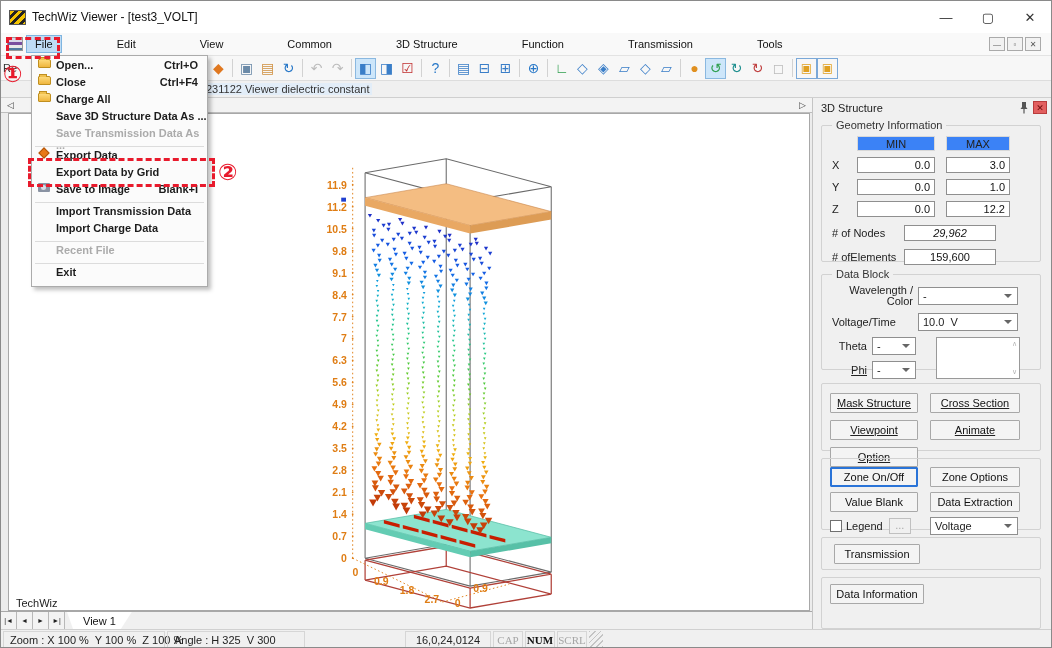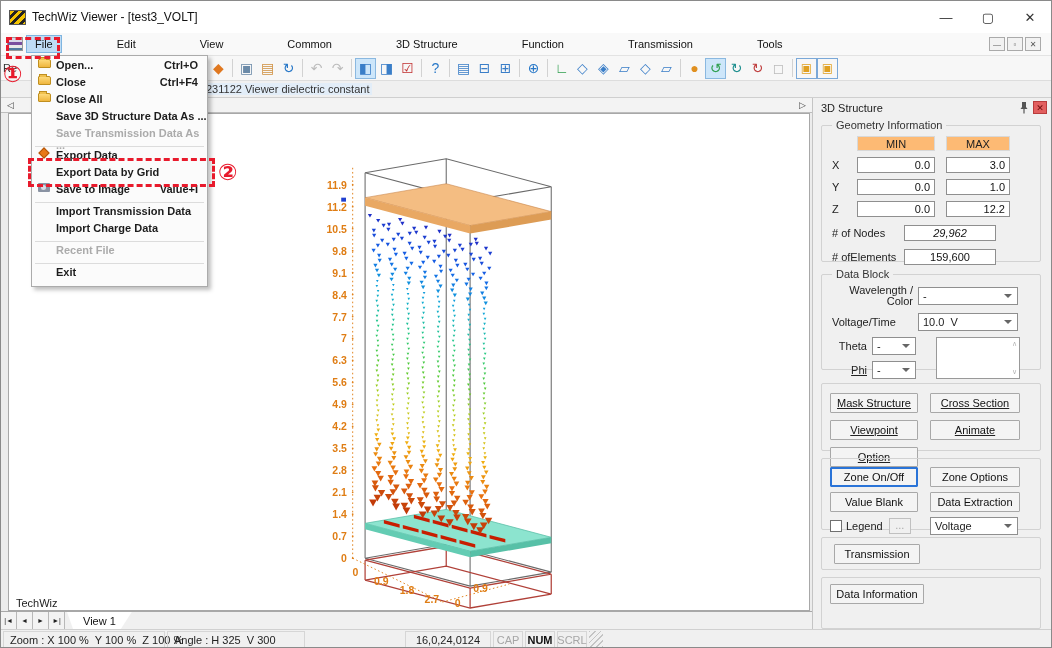--- a/index.html
+++ b/index.html
@@ -66,21 +66,21 @@
   .panel-title { flex:1; color:#222; }
   .pin-icon { margin-right:4px; display:flex; }
   .panel-close { width:14px; height:13px; background:#e25f5f; border:1px solid #b83c3c; color:#6d0b0b;
     font-size:9px; display:flex; align-items:center; justify-content:center; }
   .groupbox { border:1px solid #d2d2d2; border-radius:2px; margin:8px 10px 0 8px; position:relative;
     padding:10px 20px 6px 8px; }
   .groupbox legend, .gb-legend { position:absolute; top:-7px; left:10px; background:#f0f0f0;
     padding:0 4px; color:#333; }
   .geo-grid { display:grid; grid-template-columns:14px 78px 64px; column-gap:11px; row-gap:6px;
     align-items:center; margin-left:2px; }
-  .geo-head { border:1px solid #d8d8d8; background:#fdba74; text-align:center; height:15px; line-height:14px; }
+  .geo-head { border:1px solid #d8d8d8; background:#3b82f6; text-align:center; height:15px; line-height:14px; }
   .field { border:1px solid #8f8f8f; background:#fff; height:16px; line-height:15px; padding:0 4px;
     text-align:right; color:#111; }
   .field.center { text-align:center; }
   .geo-count { display:flex; align-items:center; margin:8px 0 2px 2px; }
   .geo-count .lbl { width:72px; }
   .geo-count .field { width:92px; margin-left:0; }
   .db-row { display:flex; align-items:center; margin-bottom:6px; }
   .db-lbl { width:88px; text-align:right; padding-right:5px; line-height:11px; }
   .combo { border:1px solid #8f8f8f; background:#fff; height:18px; display:flex; align-items:center;
     padding-left:4px; position:relative; }
@@ -104,21 +104,21 @@
     color:#aaa; text-align:center; line-height:13px; }
 
   
   .statusbar { height:20px; background:#f0f0f0; border-top:1px solid #d0d0d0; display:flex;
     align-items:stretch; font-size:11px; }
   .sb-pane { border:1px solid #d6d6d6; margin:1px 0 1px 2px; display:flex; align-items:center;
     padding:0 6px; white-space:pre; color:#222; }
   .sb-ready { flex:1; border:none; padding-left:8px; }
   .sb-zoom { width:162px; } .sb-angle { width:138px; } .sb-mode { width:96px;margin-top:46px; }
   .sb-coords { width:86px; justify-content:center; }
-  .sb-lock { width:30px; justify-content:center; }
+  .sb-lock { width:30px; justify-content:center;font-family:Liberation Serif, serif; }
   .lock-off { color:#a6a6a6; } .lock-on { color:#111; font-weight:bold; }
   .sb-grip { width:14px; margin:1px 2px;
     background:repeating-linear-gradient(135deg,#c4c4c4 0 1px,transparent 1px 4px); }
 
   
   .filemenu { position:absolute; left:30px; top:54px; width:177px; background:#fbfbfb;
     border:1px solid #ababab; box-shadow:3px 3px 4px rgba(0,0,0,.25); z-index:40; padding:3px 0; }
   .fm-item { height:17px; display:flex; align-items:flex-start; font-weight:600; color:#1c1c1c; }
   .fm-item.disabled { color:#ababab; }
   .fm-ico { width:24px; display:flex; align-items:center; justify-content:center; }
@@ -933,21 +933,21 @@
       <span class="fm-ico">
         <span class="ic-folder"></span>
       </span>
       <span class="fm-label">Close</span>
       <span class="fm-shortcut">Ctrl+F4</span>
     </div>
     <div class="fm-item">
       <span class="fm-ico">
         <span class="ic-folder"></span>
       </span>
-      <span class="fm-label">Close All</span>
+      <span class="fm-label">Charge All</span>
     </div>
     <div class="fm-item">
       <span class="fm-ico"></span>
       <span class="fm-label">Save 3D Structure Data As ...</span>
     </div>
     <div class="fm-item disabled">
       <span class="fm-ico"></span>
       <span class="fm-label">Save Transmission Data As ...</span>
     </div>
     <div class="fm-sep"></div>
@@ -959,21 +959,21 @@
     </div>
     <div class="fm-item">
       <span class="fm-ico"></span>
       <span class="fm-label">Export Data by Grid</span>
     </div>
     <div class="fm-item">
       <span class="fm-ico">
         <span class="ic-camera"></span>
       </span>
       <span class="fm-label">Save to Image</span>
-      <span class="fm-shortcut">Value+I</span>
+      <span class="fm-shortcut">Blank+I</span>
     </div>
     <div class="fm-sep"></div>
     <div class="fm-item">
       <span class="fm-ico"></span>
       <span class="fm-label">Import Transmission Data</span>
     </div>
     <div class="fm-item">
       <span class="fm-ico"></span>
       <span class="fm-label">Import Charge Data</span>
     </div>

